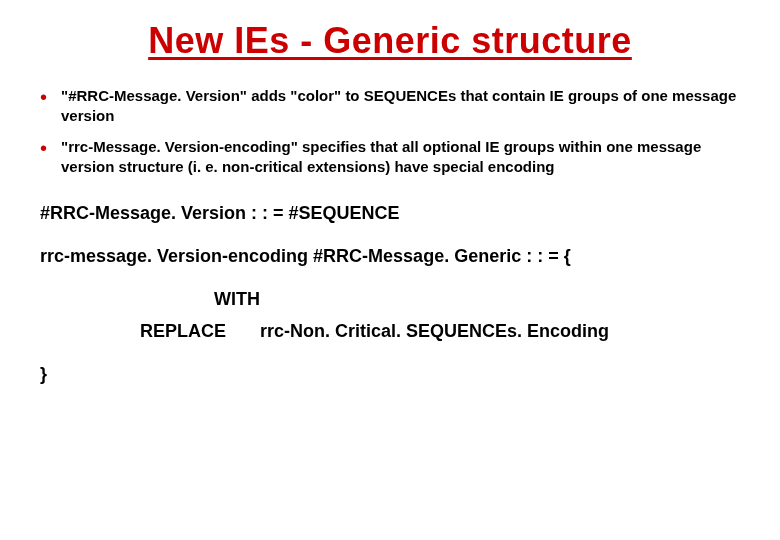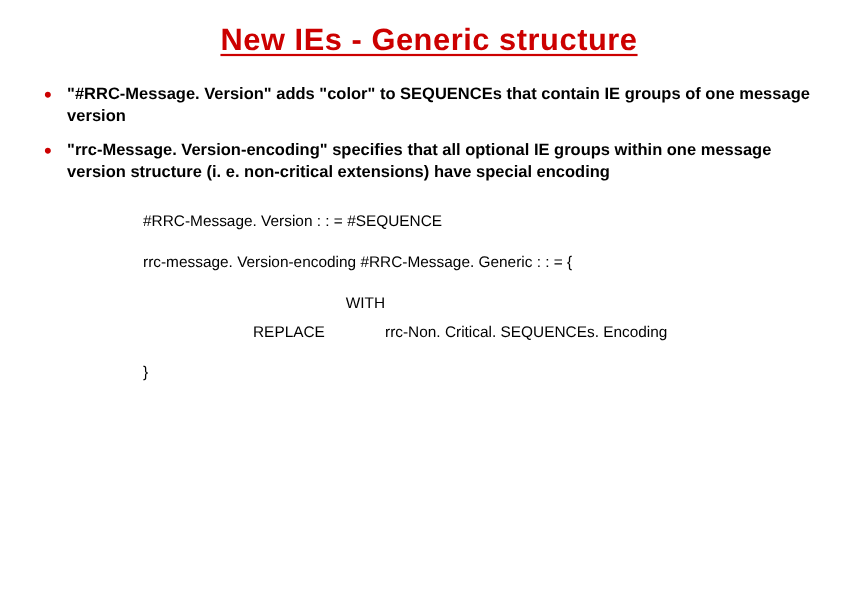--- a/index.html
+++ b/index.html
@@ -11,21 +11,21 @@
     background: #ffffff;
     color: #000000;
     box-sizing: border-box;
   }
   .slide {
     padding: 20px 40px 20px 40px;
     box-sizing: border-box;
   }
   .title {
     text-align: center;
-    font-size: 28px;
+    font-size: 36px;
     font-weight: bold;
     color: #cc0000;
     margin: 0 0 24px 0;
     text-decoration: underline;
     text-underline-offset: 4px;
     letter-spacing: 0.5px;
   }
   .bullets {
     font-size: 15px;
     line-height: 1.35;
@@ -42,23 +42,22 @@
     line-height: 1;
     margin-right: 14px;
     flex: 0 0 auto;
     margin-top: 1px;
   }
   .bullet-text {
     flex: 1 1 auto;
     font-weight: bold;
   }
   .code-block {
-    font-size: 14px;
-    font-weight: normal;
-    margin-left: 90px;
+    font-size: 18px;
+    font-weight: bold;
     line-height: 1.4;
   }
   .code-line {
     margin-bottom: 18px;
   }
   .indent-1 { padding-left: 40px; }
   .indent-2 { padding-left: 100px; display: flex; }
   .kw { display: inline-block; width: 120px; }
   .close-brace { margin-left: 0; }
 </style>

